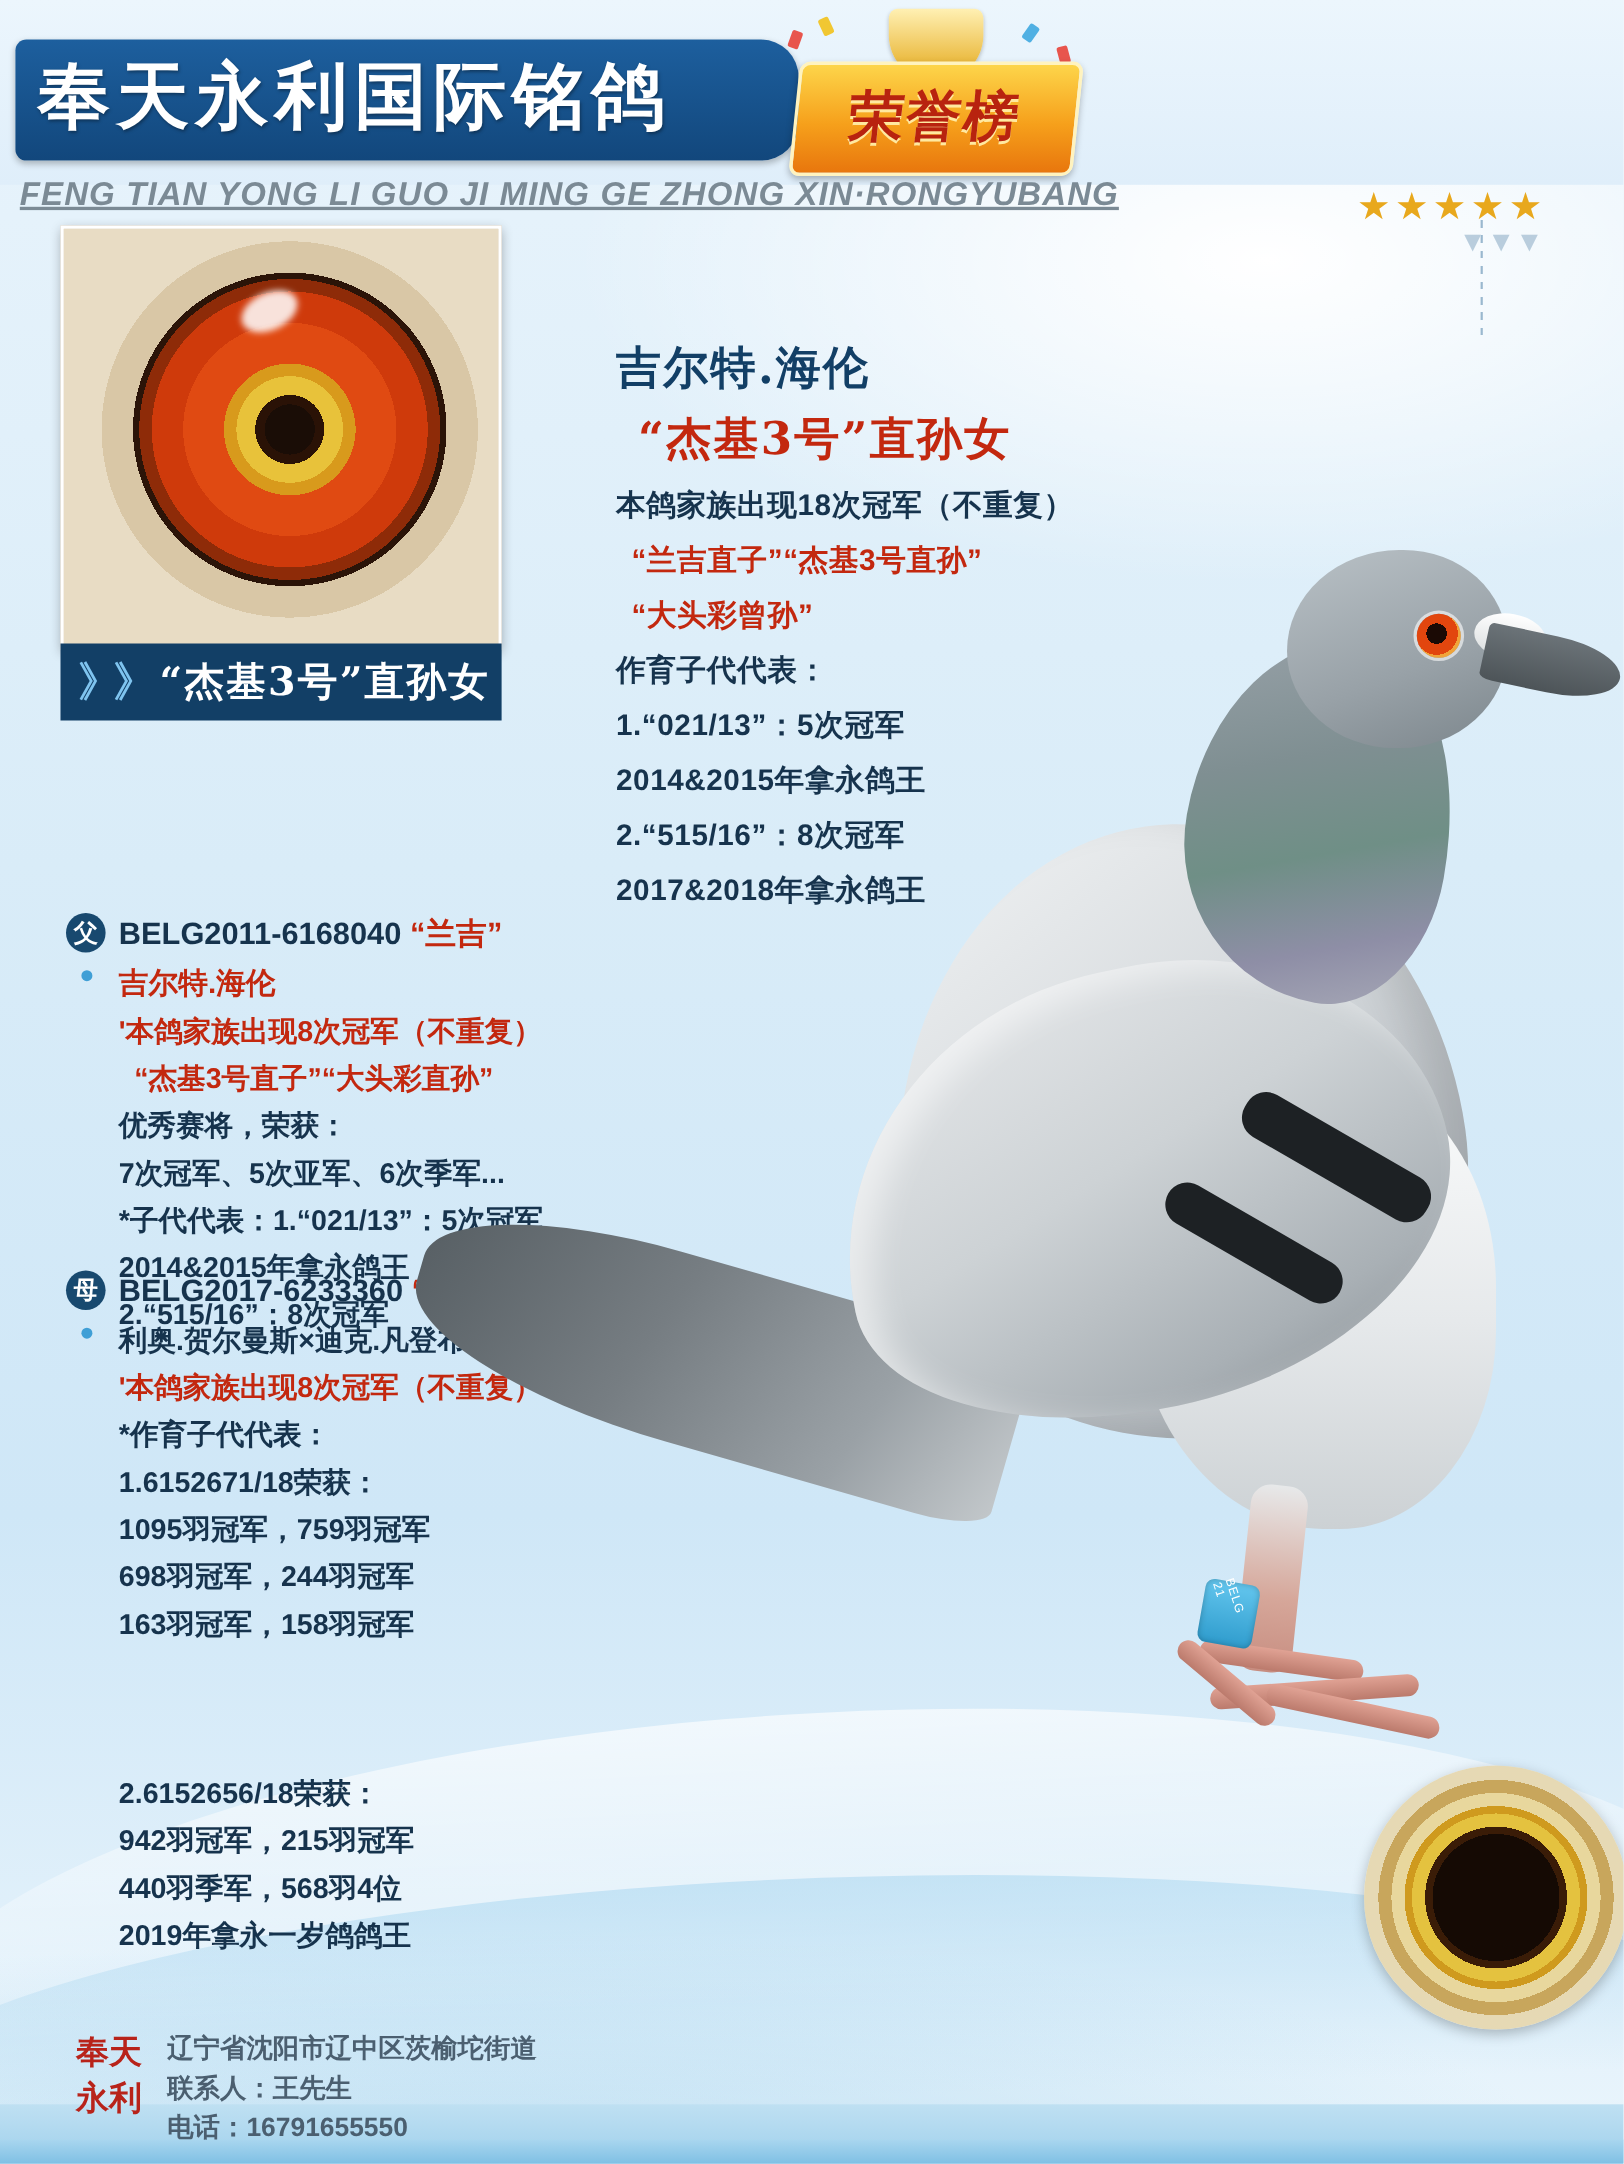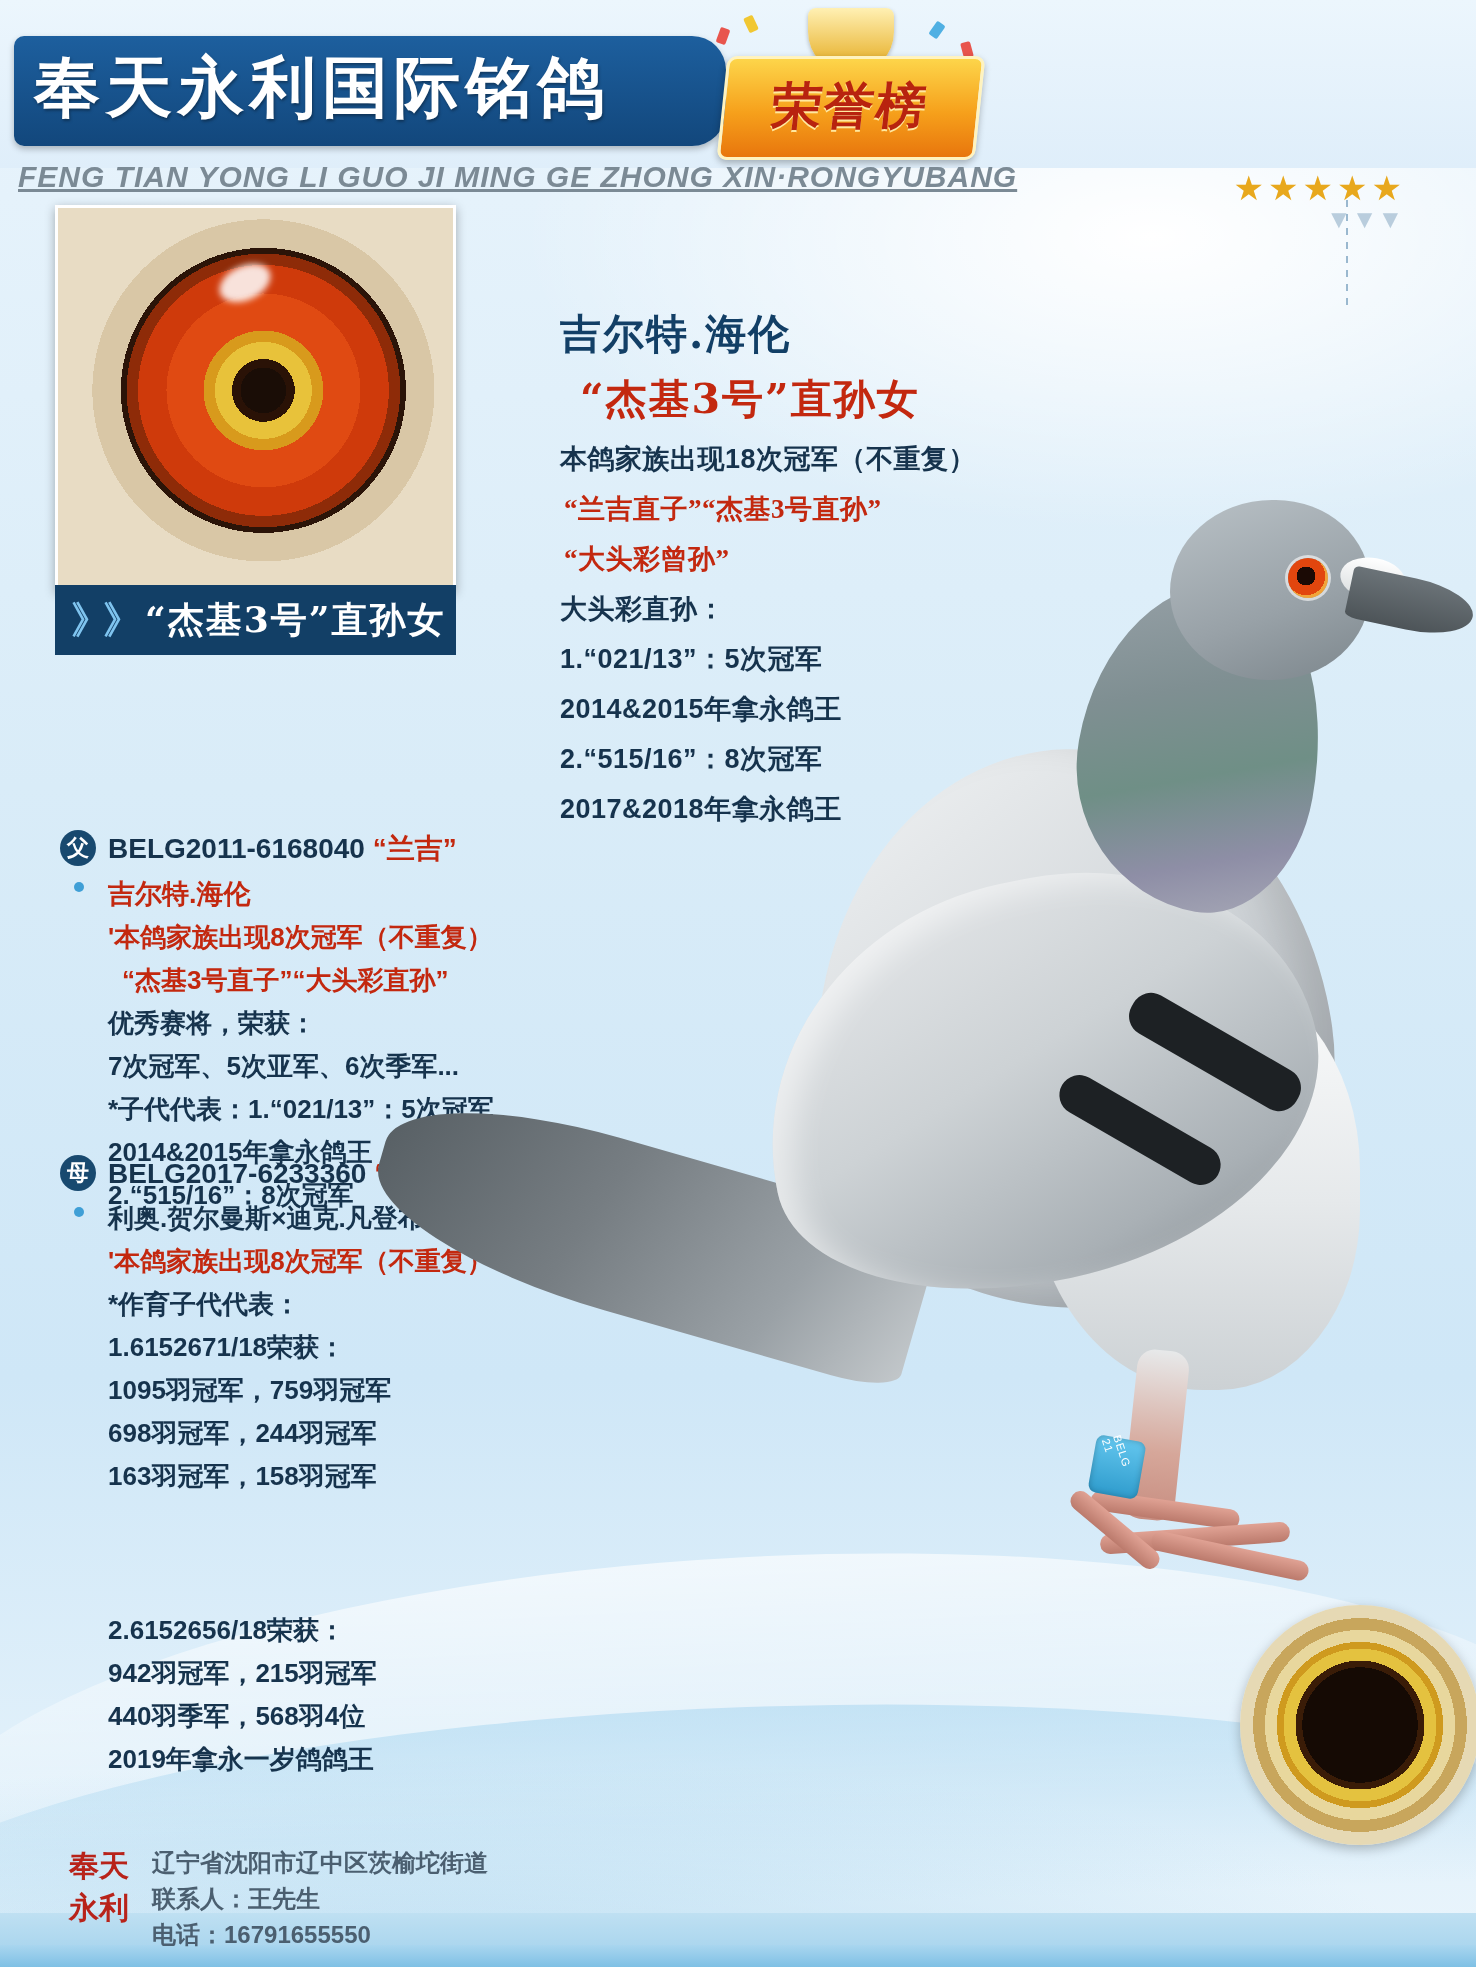--- a/index.html
+++ b/index.html
@@ -81,21 +81,21 @@
   
   .info{position:absolute;left:560px;top:285px;width:560px;}
   .ring-id{font-size:40px;font-weight:bold;color:#c3280f;
     font-family:"DejaVu Serif","Liberation Serif",serif;letter-spacing:1px;}
   .name-cn{font-size:41px;font-weight:bold;color:#123f66;margin-top:22px;
     font-family:"DejaVu Serif","Liberation Serif",serif;letter-spacing:2px;}
   .name-red{font-size:41px;font-weight:bold;color:#c3280f;margin-top:10px;margin-left:20px;
     font-family:"DejaVu Serif","Liberation Serif",serif;letter-spacing:2px;}
   .info-line{font-size:27px;font-weight:bold;color:#16334d;margin-top:14px;letter-spacing:.5px;}
   .info-line.red{color:#c3280f;}
-  .info-line.indent{margin-left:4px;font-family:Liberation Serif, serif;}
+  .info-line.indent{margin-left:14px;}
 
   
   .ped{position:absolute;left:60px;top:830px;width:560px;}
   .ped-head{display:flex;align-items:flex-start;}
   .badge{width:36px;height:36px;border-radius:50%;background:#18496f;color:#fff;
     font-size:22px;font-weight:bold;display:flex;align-items:center;justify-content:center;
     flex:0 0 36px;margin-right:12px;}
   .badge.f{background:#18496f;}
   .badge.m{background:#18496f;}
   .ped-title{font-size:28px;font-weight:bold;color:#16334d;}
@@ -214,21 +214,21 @@
   <span class="txt">“杰基3号”直孙女</span>
 </div>
 
 <div class="info">
   <div class="name-cn">吉尔特.海伦</div>
   <div class="name-red">“杰基3号”直孙女</div>
 
   <div class="info-line">本鸽家族出现18次冠军（不重复）</div>
   <div class="info-line red indent">“兰吉直子”“杰基3号直孙”</div>
   <div class="info-line red indent">“大头彩曾孙”</div>
-  <div class="info-line">大头彩直孙：</div>
+  <div class="info-line">作育子代代表：</div>
   <div class="info-line">1.“021/13”：5次冠军</div>
   <div class="info-line">2014&amp;2015年拿永鸽王</div>
   <div class="info-line">2.“515/16”：8次冠军</div>
   <div class="info-line">2017&amp;2018年拿永鸽王</div>
 </div>
 
 <div class="ped">
   <div class="ped-head">
     <div class="badge f">父</div>
     <div class="ped-title">

